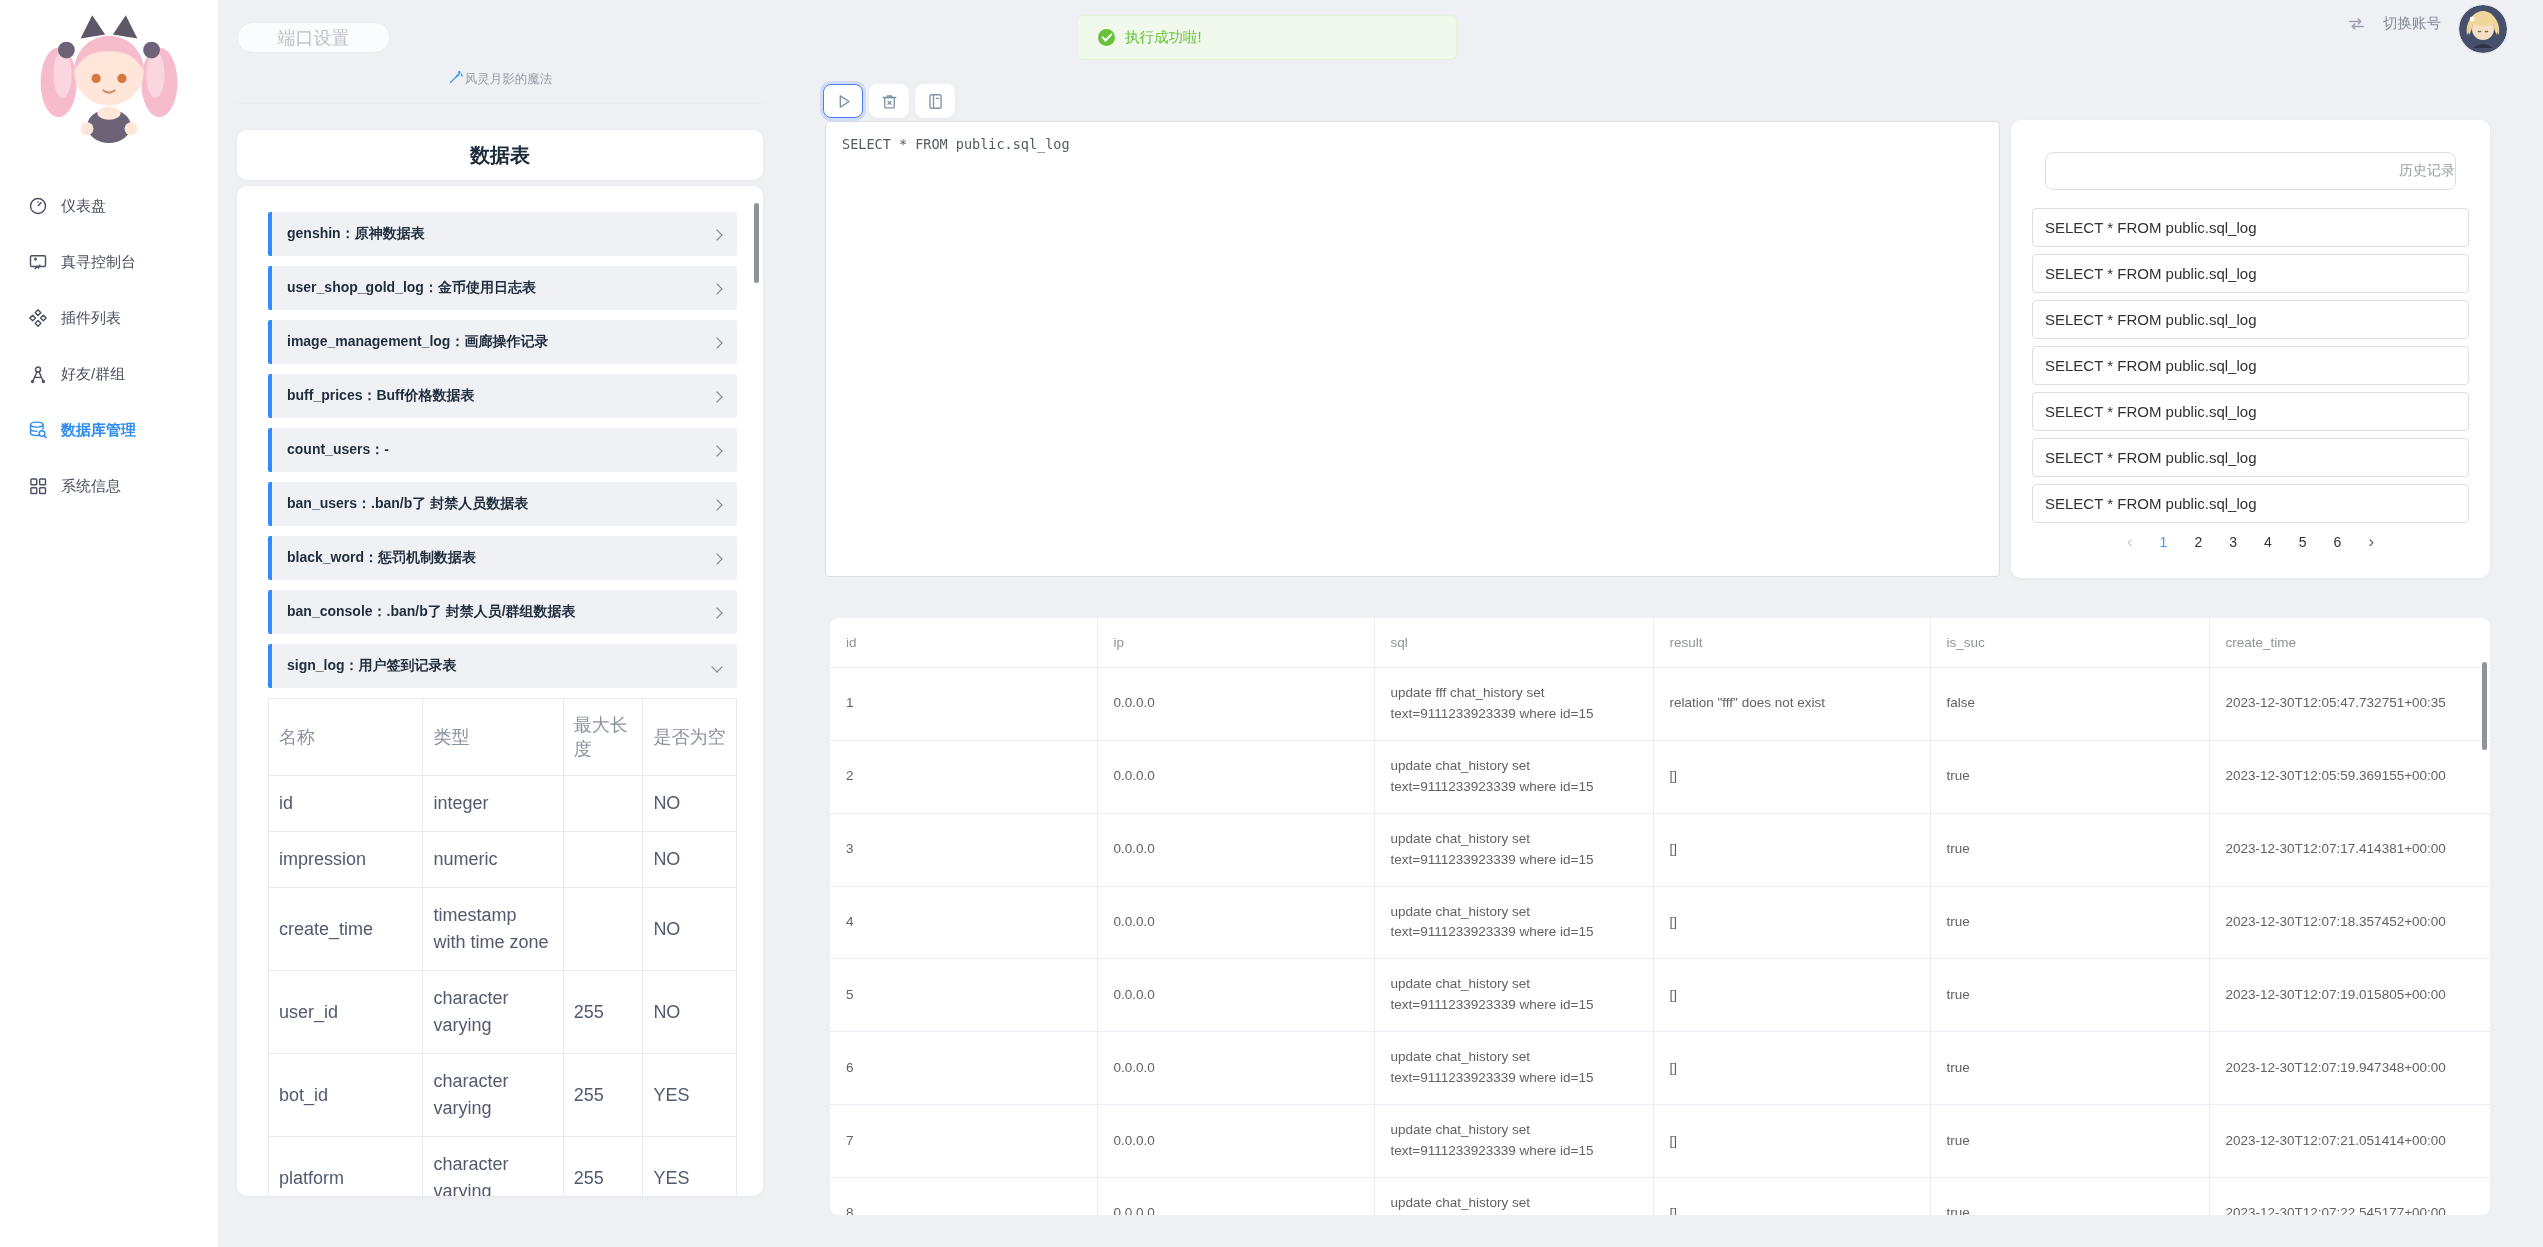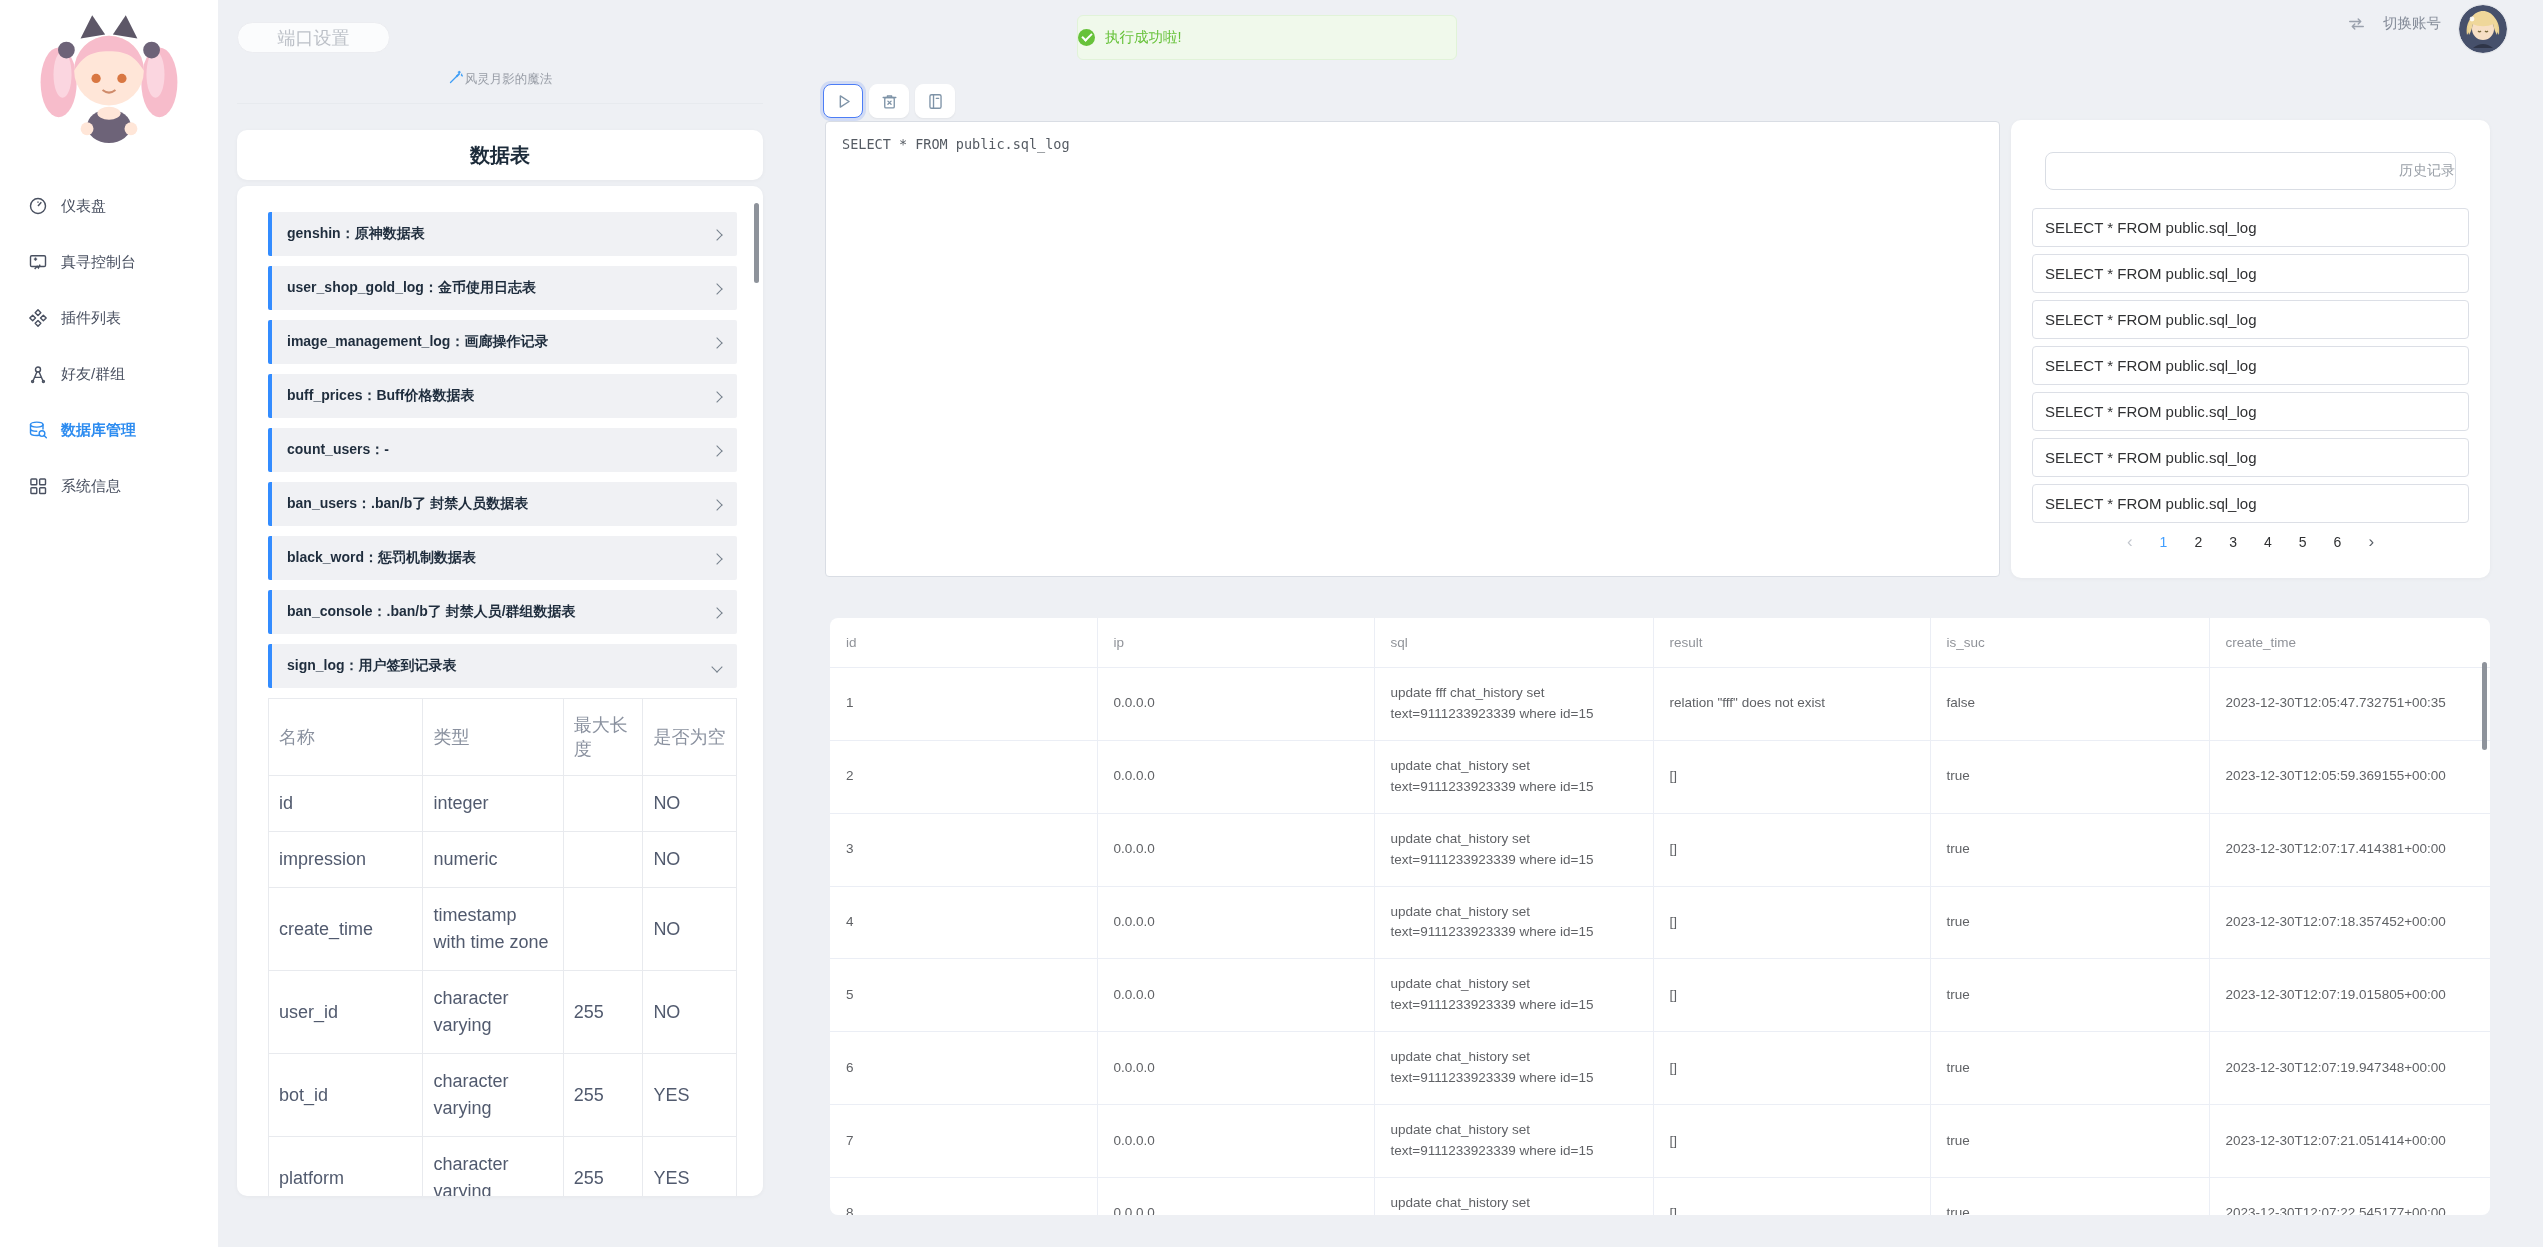--- a/index.html
+++ b/index.html
@@ -16,21 +16,21 @@
   .menu-item svg { flex:0 0 auto; }
   .menu-item .mi-label { white-space:nowrap; }
   .menu-item.active { color:#2d8cf0; font-weight:700; }
 
   
   .port-pill { position:absolute; left:237px; top:7px; width:153px; height:31px; border-radius:16px;
                background:#fbfcfd; border:1px solid #ecedf1; color:#bdc1c8; font-size:18px;
                display:flex; align-items:center; justify-content:center; cursor:pointer;margin-top:15px; }
   .toast { position:absolute; left:1077px; top:15px; width:380px; height:45px; background:#f0f9eb;
            border:1px solid #e1f3d8; border-radius:6px; display:flex; align-items:center; gap:10px;
-           }
+           padding-left:20px; }
   .toast .check { width:17px; height:17px; border-radius:50%; background:#67c23a; position:relative; }
   .toast .check::after { content:""; position:absolute; left:4px; top:4px; width:8px; height:4px;
                          border-left:2px solid #fff; border-bottom:2px solid #fff; transform:rotate(-45deg); }
   .toast .toast-text { color:#67c23a; font-size:14.5px; }
   .switch-account { position:absolute; left:2348px; top:14px; display:flex; align-items:center; gap:18px;
                     color:#858c99; font-size:14.5px; cursor:pointer; }
   .avatar { position:absolute; left:2459px; top:5px; width:48px; height:48px; border-radius:50%;
             overflow:hidden; cursor:pointer; box-shadow:0 0 0 1px rgba(0,0,0,.05); }
 
   

